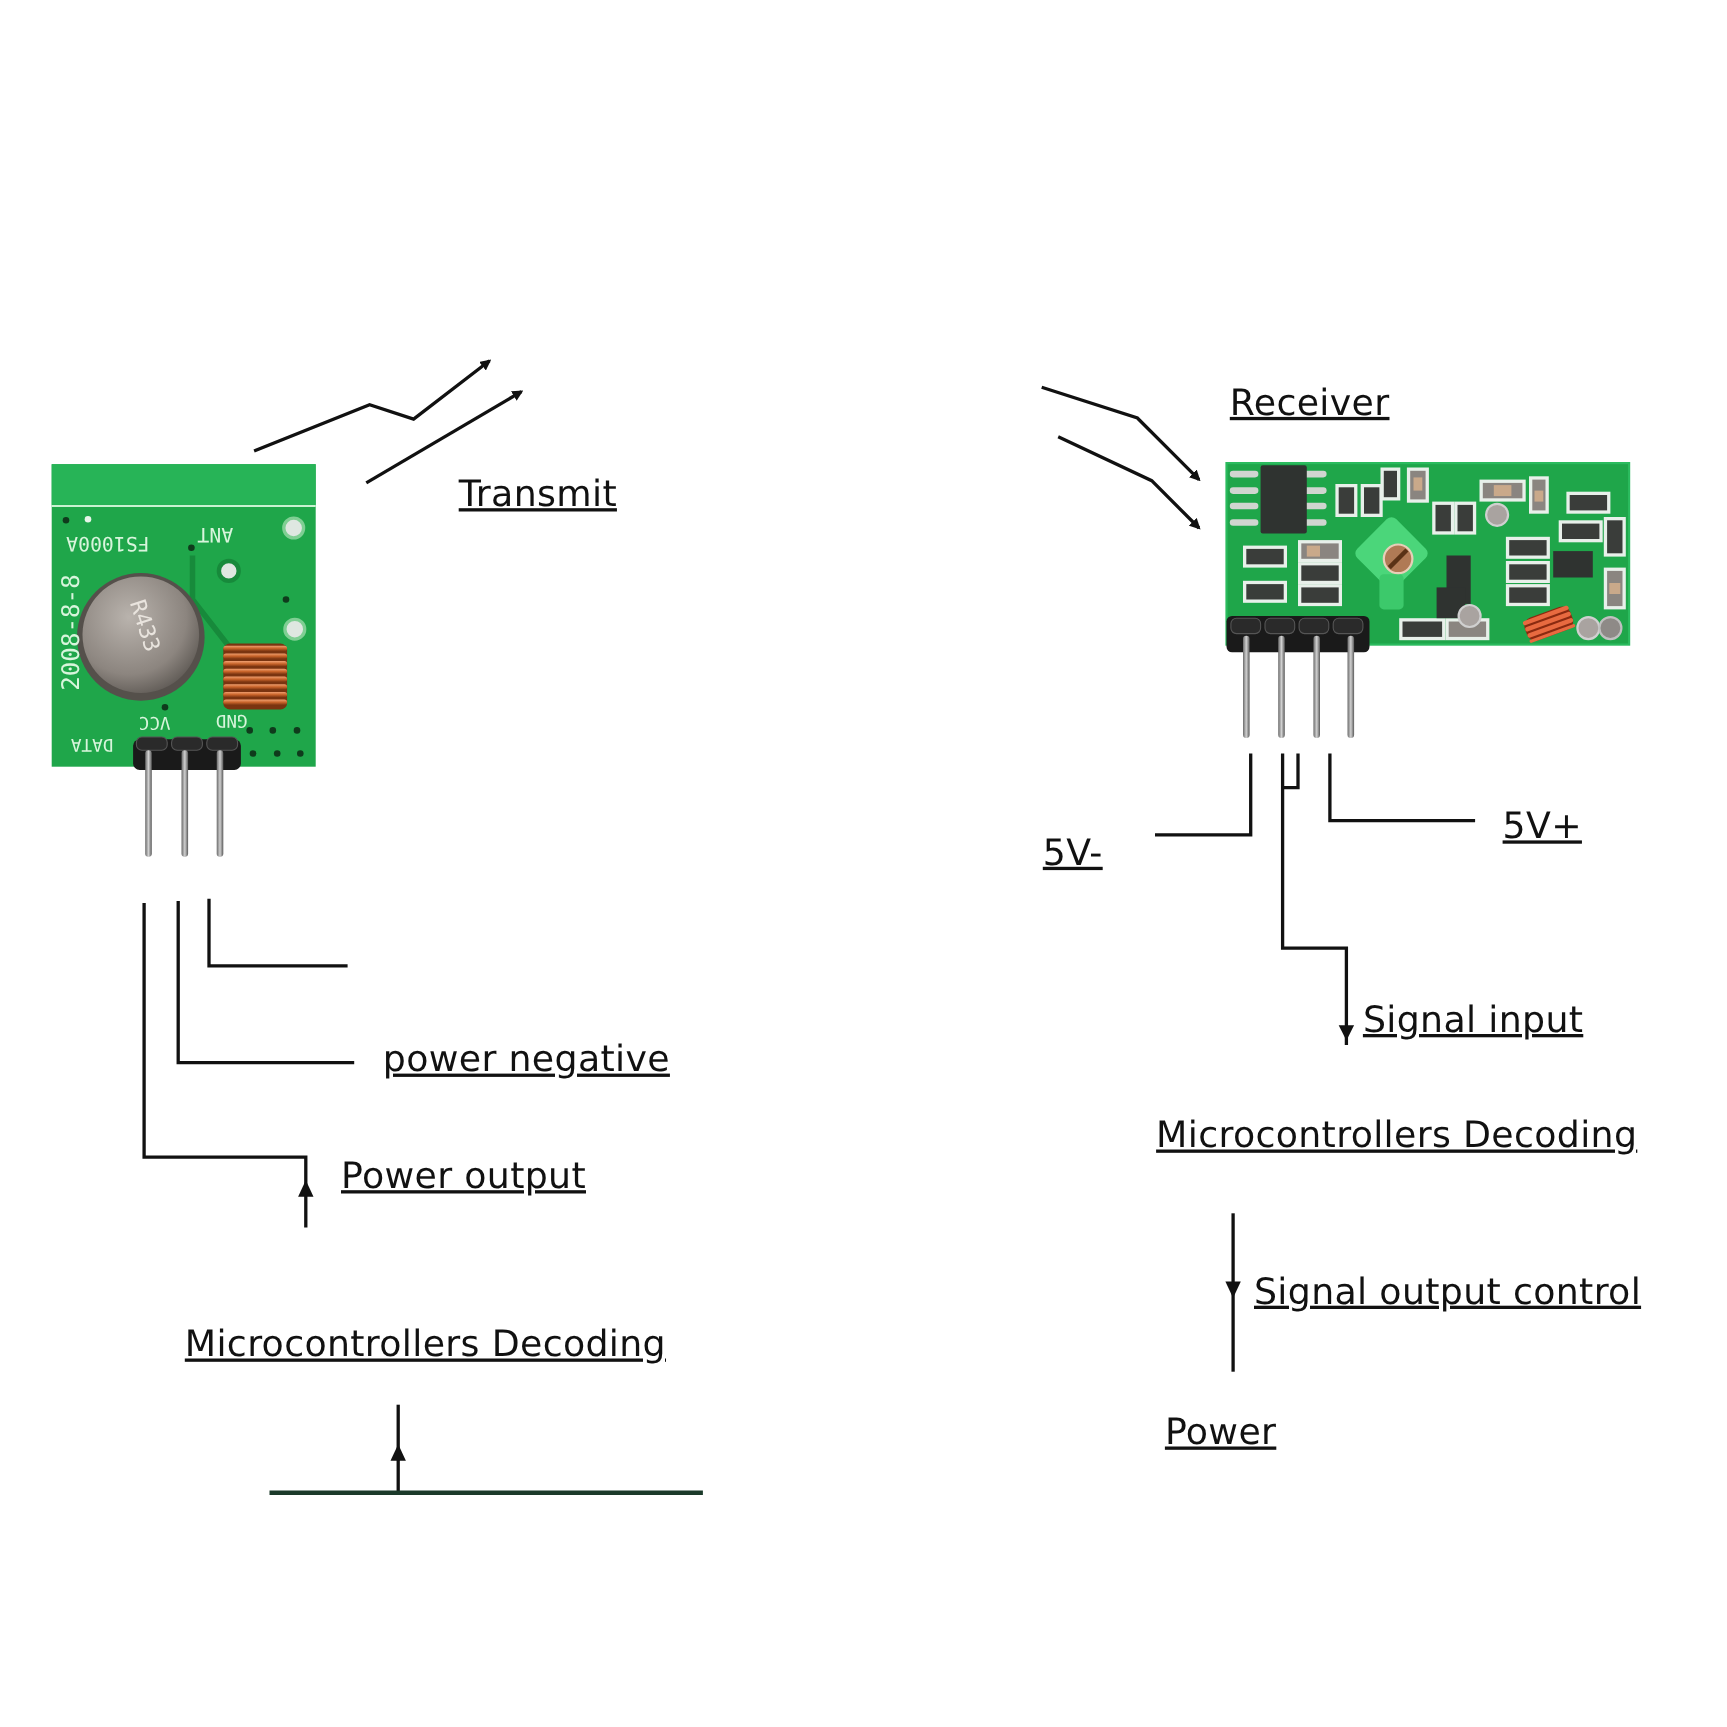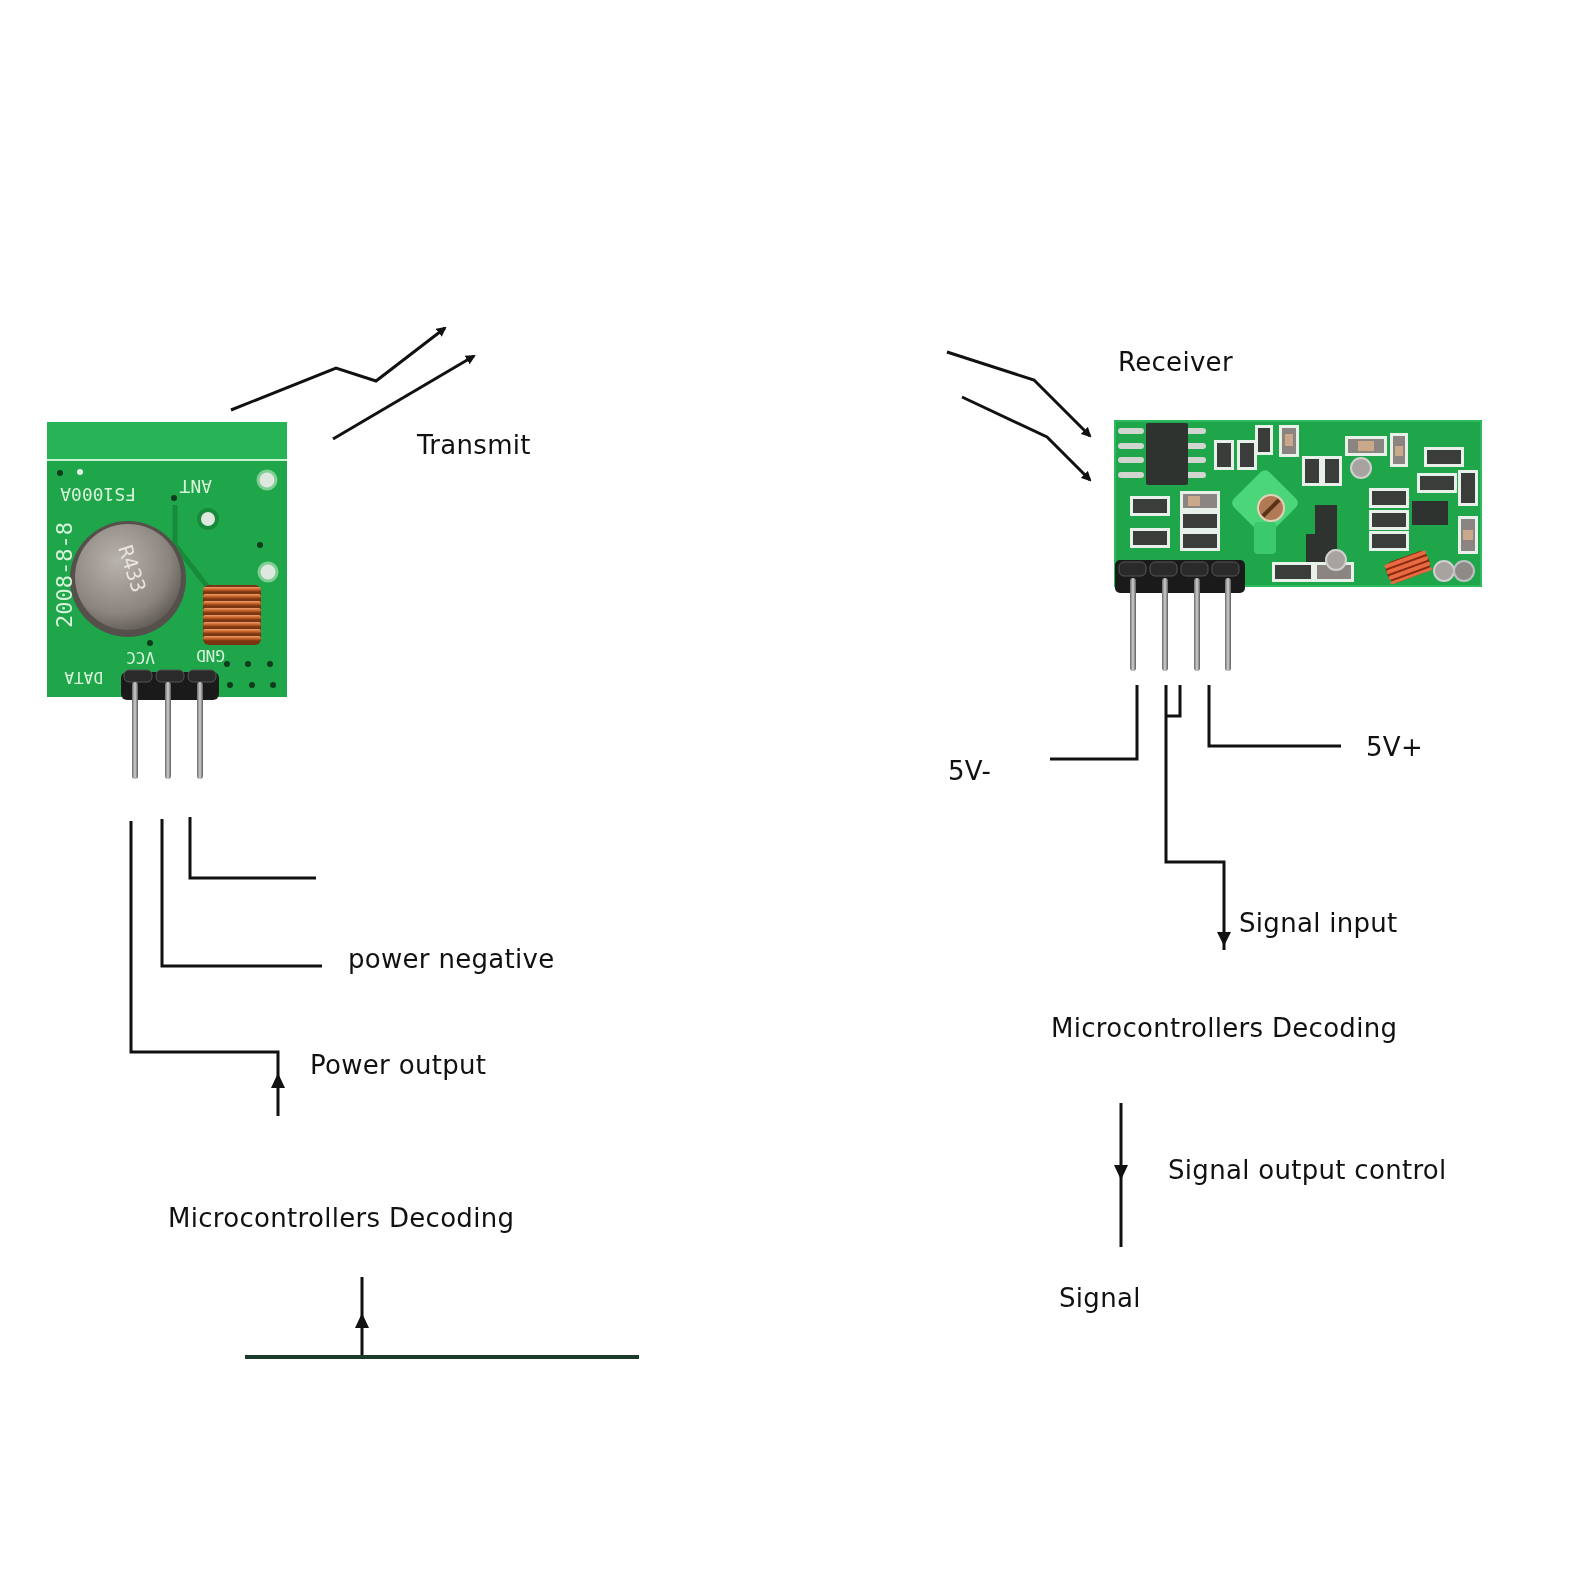--- a/index.html
+++ b/index.html
@@ -1,18 +1,18 @@
 <!DOCTYPE html>
 <html><head>
   <meta charset="utf-8">
   <style>
     html, body { margin: 0; padding: 0; background: #ffffff; }
     body { width: 1570px; height: 1570px; position: relative; overflow: hidden; font-family: "DejaVu Sans", sans-serif; }
     #stage { position: absolute; left: 0; top: 0; width: 1570px; height: 1570px; }
-    .lbl { position: absolute; color: #111111; font-family: "DejaVu Sans", sans-serif; font-size: 26px; white-space: nowrap; line-height: 1; letter-spacing: 0.3px; }
+    .lbl { position: absolute; color: #111111; font-family: "DejaVu Sans", sans-serif; font-size: 33px; white-space: nowrap; line-height: 1; letter-spacing: 0.3px; text-decoration: underline; }
     .pcb-text { font-family: "DejaVu Sans Mono", monospace; fill: #d8f5dc; }
   </style>
 </head>
 <body>
 
 <div id="stage">
 
 <svg width="1570" height="1570" viewBox="0 0 1570 1570" style="position:absolute;left:0;top:0">
   <defs>
     <marker id="arrowHead" markerWidth="10" markerHeight="10" refX="8" refY="5" orient="auto" markerUnits="userSpaceOnUse">
@@ -237,16 +237,16 @@
 <div class="lbl" style="left:417px;top:432px;">Transmit</div>
 <div class="lbl" style="left:348px;top:946px;">power negative</div>
 <div class="lbl" style="left:310px;top:1052px;">Power output</div>
 <div class="lbl" style="left:168px;top:1205px;">Microcontrollers Decoding</div>
 
 <div class="lbl" style="left:1118px;top:349px;">Receiver</div>
 <div class="lbl" style="left:948px;top:758px;">5V-</div>
 <div class="lbl" style="left:1366px;top:734px;">5V+</div>
 <div class="lbl" style="left:1239px;top:887px;margin-top:23px;">Signal input</div>
 <div class="lbl" style="left:1051px;top:1015px;">Microcontrollers Decoding</div>
-<div class="lbl" style="left:1168px;top:1157px;text-align:center;">Signal output control</div>
-<div class="lbl" style="left:1059px;top:1285px;">Signal</div>
+<div class="lbl" style="left:1140px;top:1157px;text-align:center;">Signal output control</div>
+<div class="lbl" style="left:1059px;top:1285px;">Power</div>
 
 </div>
 
 </body></html>

